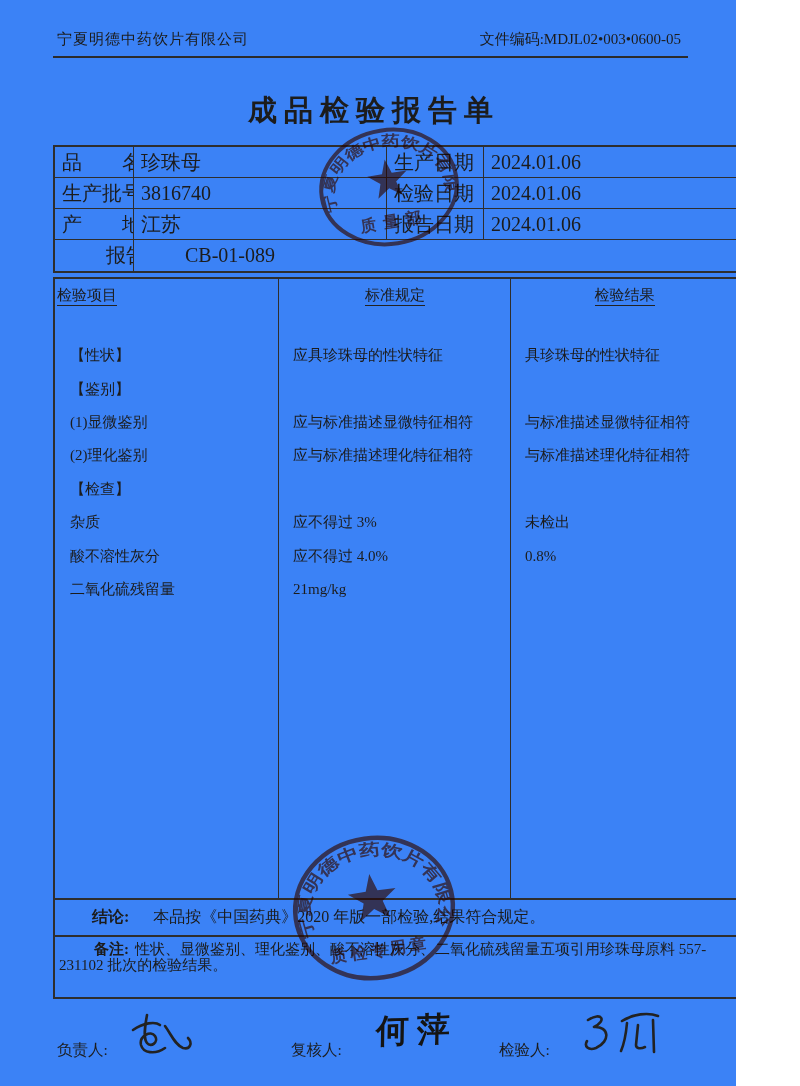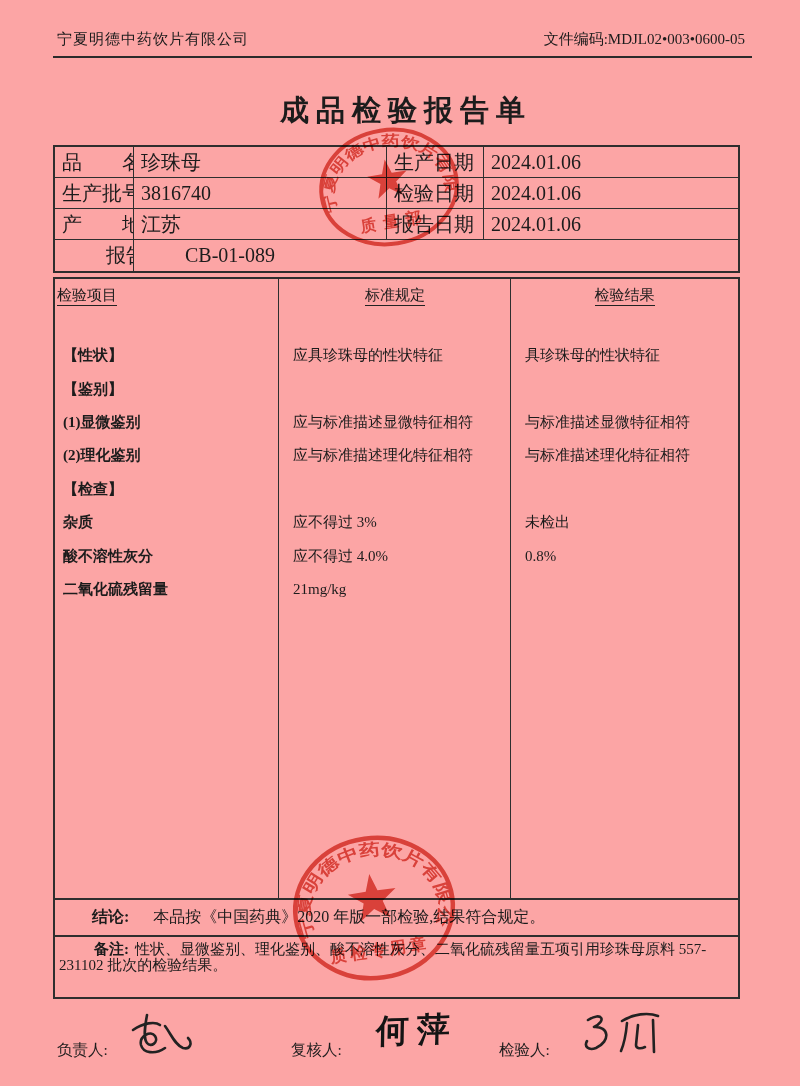--- a/index.html
+++ b/index.html
@@ -1,17 +1,17 @@
 <!DOCTYPE html>
 <html><head>
 <meta charset="utf-8">
 <style>
   html,body { margin:0; padding:0; background:#ffffff; }
   .page {
-    position:relative; width:800px; height:1086px; background:#fca5a5;
+    position:relative; width:736px; height:1086px; background:#3b82f6;
     font-family:"Liberation Serif","DejaVu Serif",serif; color:#1c1c1c; overflow:hidden;
   }
   
   .doc-header { position:absolute; left:55px; right:55px; top:30px; height:20px; font-size:15px; }
   .company { position:absolute; left:2px; top:0; letter-spacing:1px; }
   .doc-code { position:absolute; right:0; top:0; }
   .header-rule { position:absolute; left:53px; right:48px; top:56px; height:2px; background:#2b2b2b; }
   
   .title { position:absolute; left:12px; right:0; top:91px; text-align:center;
            font-size:29px; font-weight:bold; letter-spacing:7px; }
@@ -31,21 +31,21 @@
   .vline { position:absolute; top:0; bottom:0; width:1px; background:#2e2e2e; }
   .vline.v1 { left:223px; } .vline.v2 { left:455px; }
   .rt-head { position:absolute; top:7px; left:0; right:0; display:grid;
              grid-template-columns:224px 232px auto; font-size:15px; }
   .rt-head .hd { text-align:center; }
   .rt-head .hd.first { text-align:left; padding-left:2px; }
   .rt-head .hd span { border-bottom:1px solid #222; padding-bottom:2px; }
   .rt-rows { position:absolute; top:60px; left:0; right:0; }
   .rrow { display:grid; grid-template-columns:224px 232px auto; height:33.4px;
           align-items:center; font-size:15px; }
-  .rrow .c1 { padding-left:8px;font-weight:bold; } .rrow .c2 { padding-left:14px; } .rrow .c3 { padding-left:14px; }
+  .rrow .c1 { padding-left:15px; } .rrow .c2 { padding-left:14px; } .rrow .c3 { padding-left:14px; }
   
   .conclusion { position:absolute; left:53px; top:898px; width:687px; height:39px;
                 border:2px solid #2e2e2e; box-sizing:border-box; display:flex;
                 align-items:center; padding-left:37px; font-size:16px; }
   .conclusion b { margin-right:24px; }
   .remark { position:absolute; left:53px; top:935px; width:687px; height:64px;
             border:2px solid #2e2e2e; box-sizing:border-box; font-size:15px; }
   .remark p { margin:4px 8px 0 4px; text-indent:35px; line-height:16px; }
   .remark b { margin-right:6px; }
   

